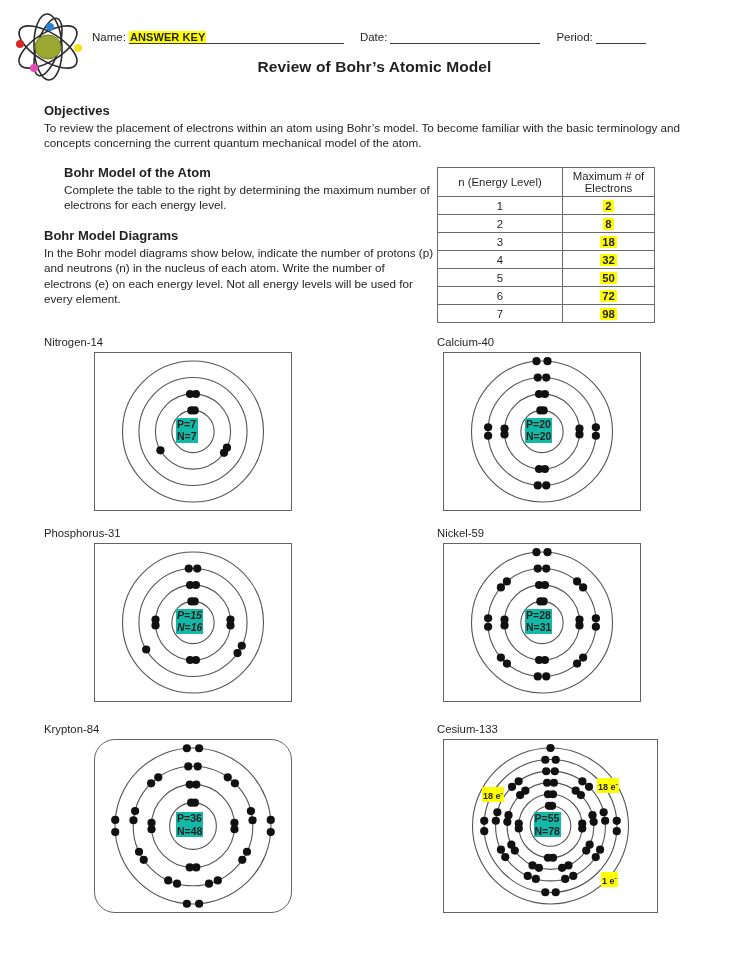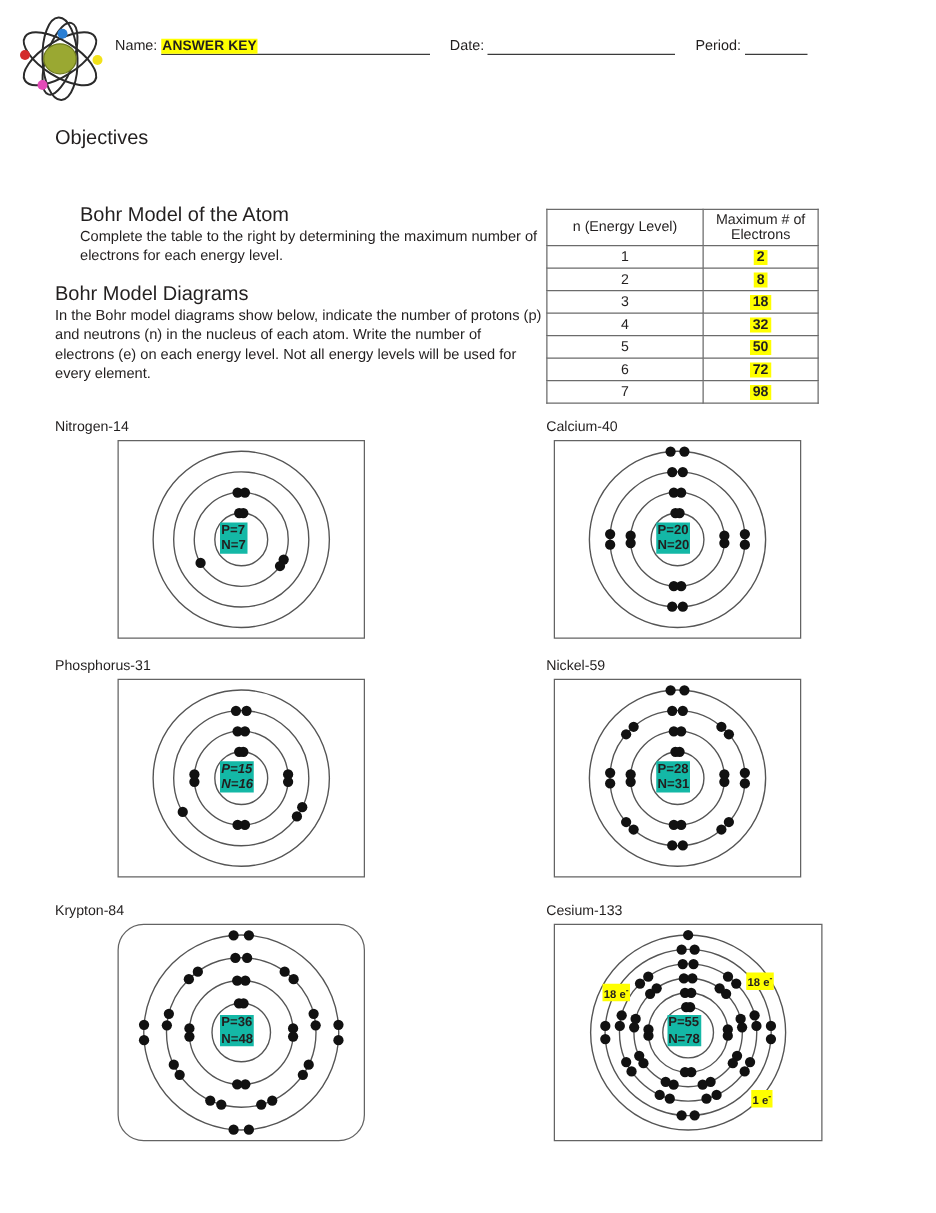--- a/index.html
+++ b/index.html
@@ -20,21 +20,21 @@
            display:flex;align-items:flex-end;font-size:11.5px;}
   .fieldlabel{white-space:nowrap;margin-right:3px;line-height:13px;}
   .ans-hl{background:#ffff00;font-weight:600;font-size:11px;padding:0 1px;
           letter-spacing:.1px;line-height:12px;text-align:right;}
   .underfill{border-bottom:1px solid #3b3b3b;height:13px;display:flex;align-items:flex-end;}
   .title{position:absolute;left:0;top:58px;width:749px;text-align:center;
          font-size:15.5px;font-weight:bold;letter-spacing:.1px;}
 
   
   .sect{position:absolute;font-size:11.7px;line-height:15.6px;}
-  .h-bold{font-weight:normal;font-size:16px;}
+  .h-bold{font-weight:bold;font-size:13px;}
   #objectives{left:44px;top:103px;width:666px;}
   #bohr-model{left:48px;top:165px;width:390px;margin-left:16px;}
   #bohr-diagrams{left:44px;top:228px;width:390px;}
   .sect p{margin:0;}
   .sect .hd{margin-bottom:1px;}
 
   
   .etable{position:absolute;left:437px;top:167px;width:218px;
           border-collapse:collapse;font-size:11.3px;}
   .etable td,.etable th{border:1px solid #6b6b6b;text-align:center;
@@ -85,24 +85,26 @@
       <span class="fieldlabel" style="margin-left:16px;">Date:</span>
       <span class="underfill" style="width:150px;">
         <span></span>
       </span>
       <span class="fieldlabel" style="margin-left:16px;">Period:</span>
       <span class="underfill" style="width:50px;">
         <span></span>
       </span>
     </div>
 
+    <div class="title">Review of Bohr’s Atomic Model</div>
   </div>
 
   <div class="sect" id="objectives">
     <p class="h-bold hd">Objectives</p>
+    <p>To review the placement of electrons within an atom using Bohr’s model.  To become familiar with the basic terminology and concepts concerning the current quantum mechanical model of the atom.</p>
   </div>
 
   <div class="sect" id="bohr-model">
     <p class="h-bold hd">Bohr Model of the Atom</p>
     <p>Complete the table to the right by determining the maximum number of electrons for each energy level.</p>
   </div>
 
   <div class="sect" id="bohr-diagrams">
     <p class="h-bold hd">Bohr Model Diagrams</p>
     <p>In the Bohr model diagrams show below, indicate the number of protons (p) and neutrons (n) in the nucleus of each atom.  Write the number of electrons (e) on each energy level.  Not all energy levels will be used for every element.</p>

